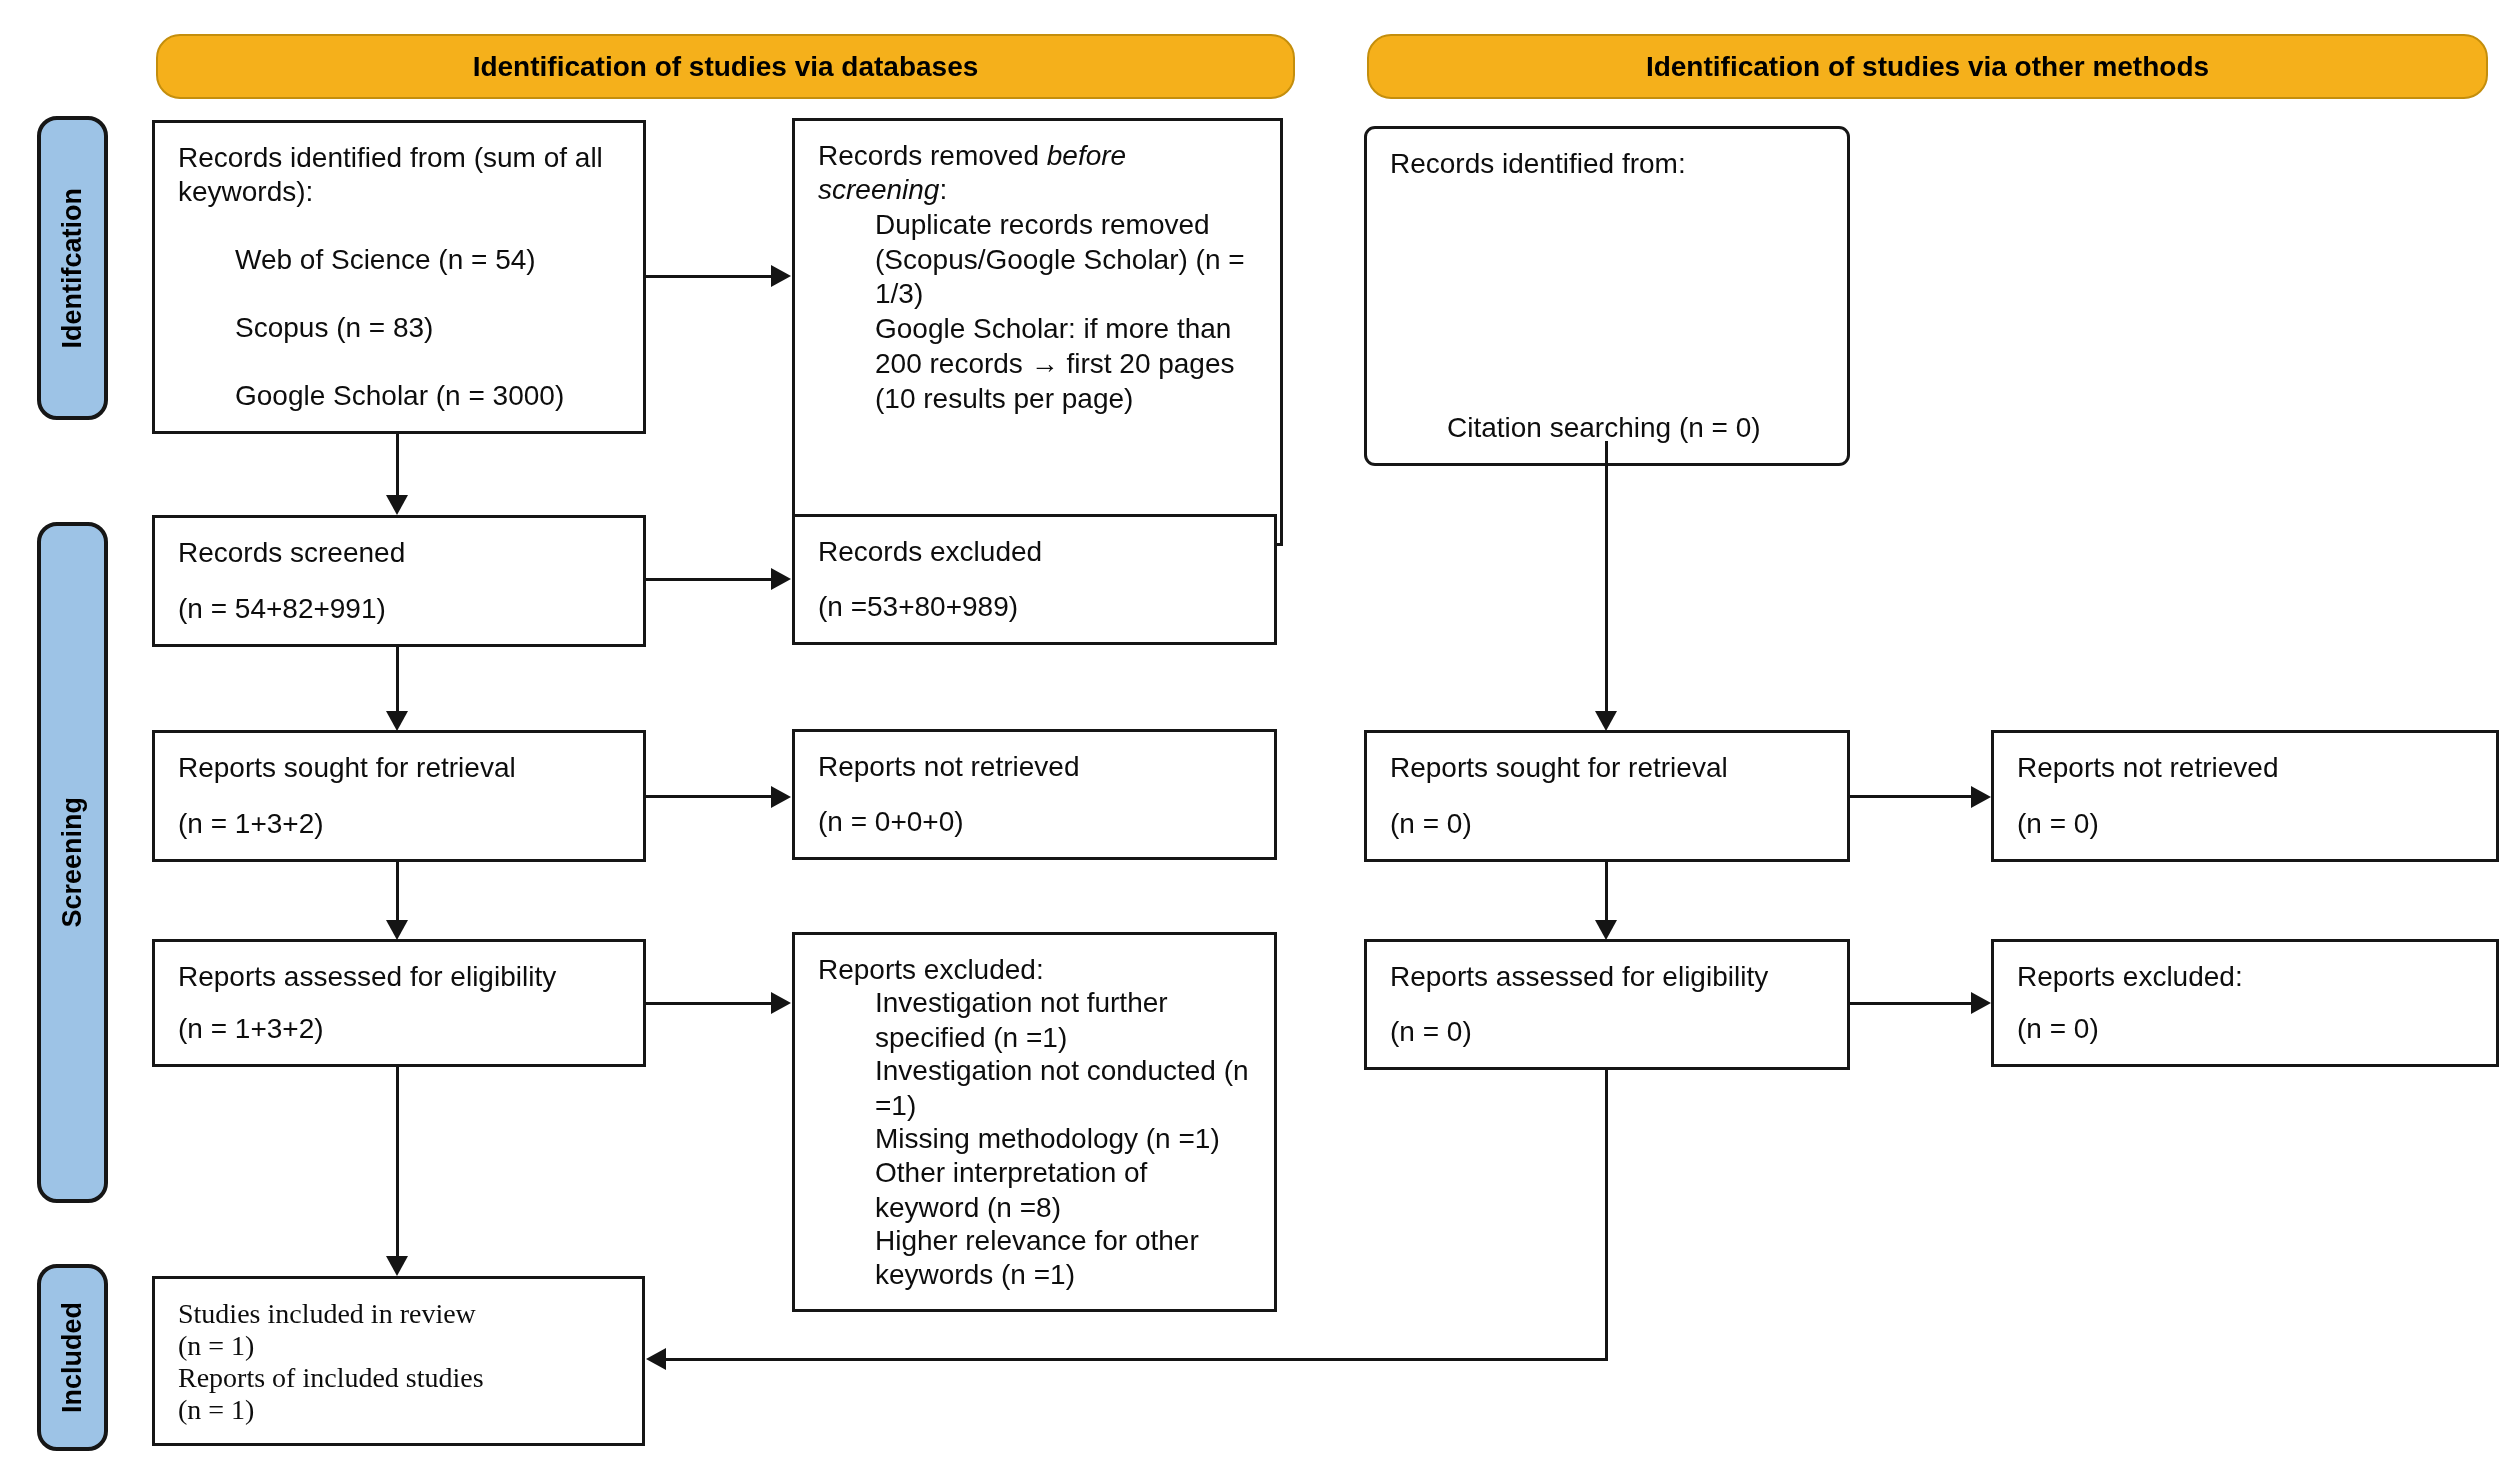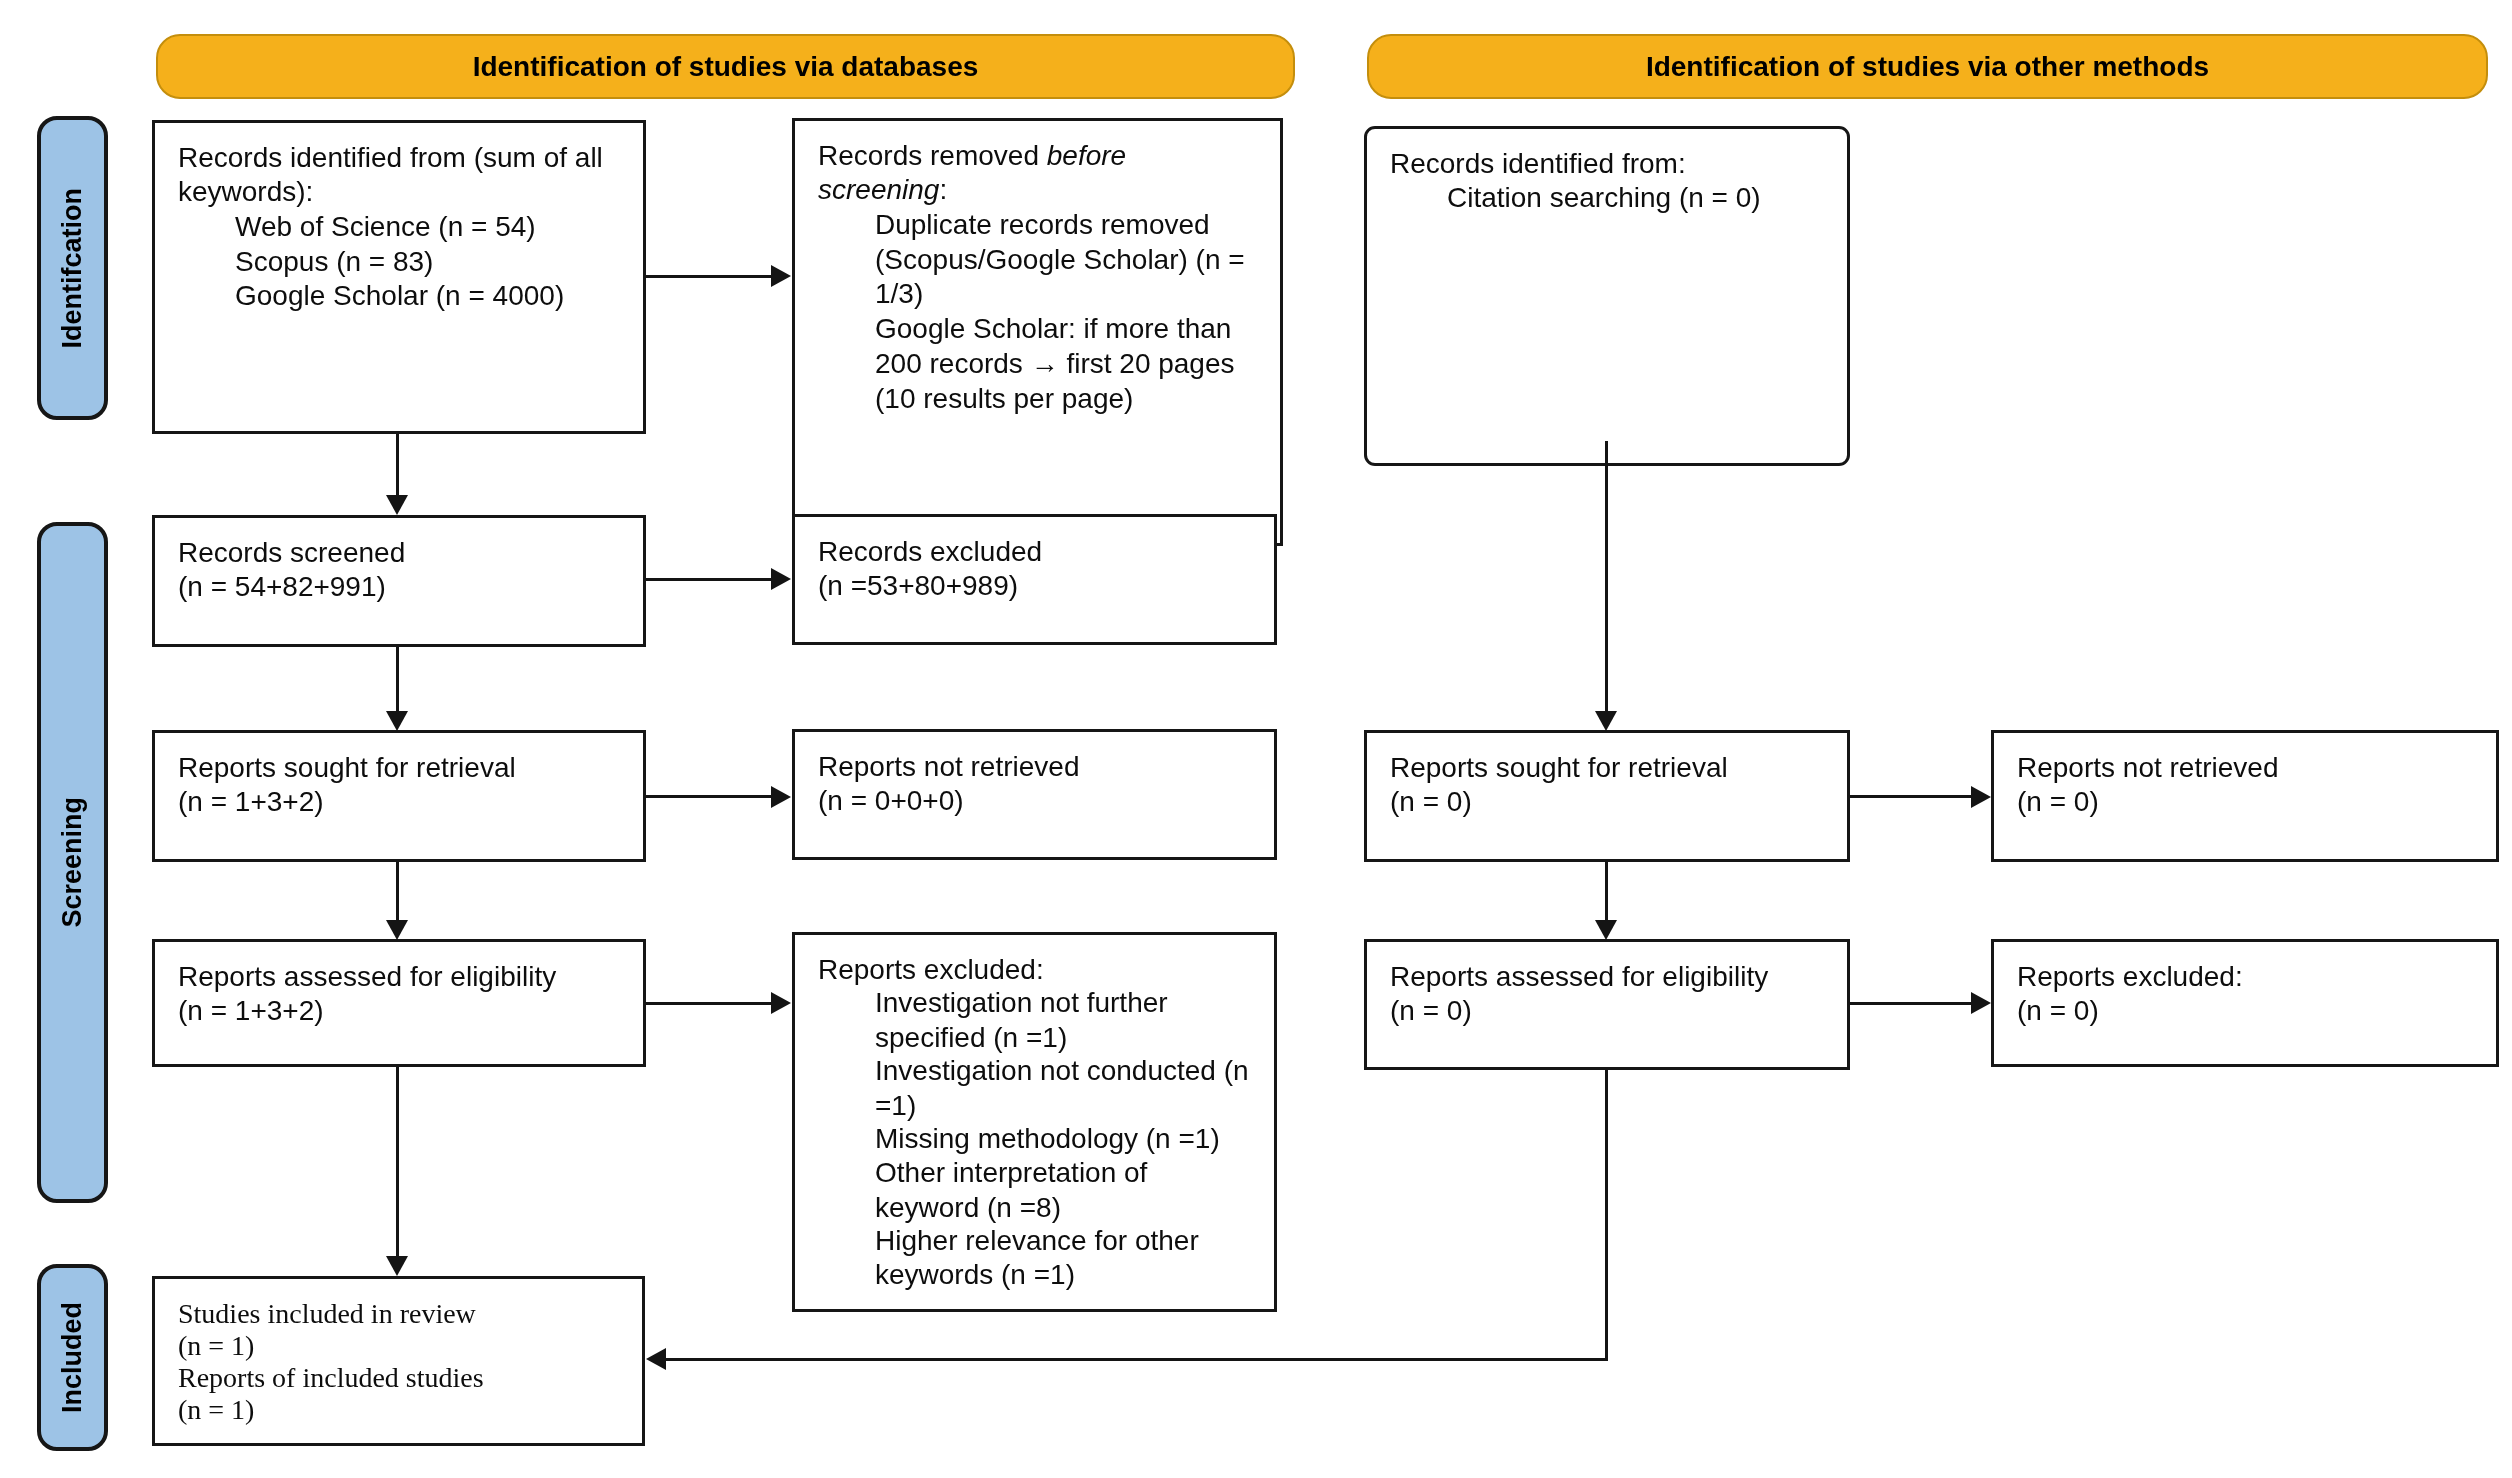--- a/index.html
+++ b/index.html
@@ -33,21 +33,21 @@
     writing-mode:vertical-rl;
     transform:rotate(180deg);
     font-weight:bold;font-size:27px;color:#000;
     white-space:nowrap;
   }
 
   
   .pbox{
     position:absolute;box-sizing:border-box;
     background:#ffffff;border:3.4px solid #161616;
-    display:flex;flex-direction:column;justify-content:flex-start;
+    display:flex;flex-direction:column;justify-content:space-between;
     padding:17.5px 23px;
     font-size:28px;line-height:1.24;
   }
   .pbox .line{min-height:1em;}
   .pbox .line.ind{margin-left:57px;}
   .it{font-style:italic;}
 
   
   .hline{position:absolute;height:3.4px;background:#141414;}
   .vline{position:absolute;width:3.4px;background:#141414;}
@@ -80,21 +80,21 @@
     <span>Screening</span>
   </div>
   <div class="stage" style="left:37px;top:1264px;width:71px;height:187px;">
     <span>Included</span>
   </div>
 
   <div class="pbox" style="left:152px;top:120px;width:494px;height:314px;">
       <div class="line">Records identified from (sum of all keywords):</div>
       <div class="line ind">Web of Science (n = 54)</div>
       <div class="line ind">Scopus (n = 83)</div>
-      <div class="line ind">Google Scholar (n = 4000)</div>
+      <div class="line ind">Google Scholar (n = 3000)</div>
     </div>
   <div class="pbox" style="left:792px;top:118px;width:491px;height:428px;justify-content:flex-start;">
       <div class="line"><span>Records removed </span><span class="it">before screening</span><span>:</span></div>
       <div class="line ind">Duplicate records removed (Scopus/Google Scholar) (n = 1/3)</div>
       <div class="line ind">Google Scholar: if more than 200 records → first 20 pages (10 results per page)</div>
     </div>
   <div class="pbox" style="left:152px;top:515px;width:494px;height:132px;">
       <div class="line">Records screened</div>
       <div class="line">(n = 54+82+991)</div>
     </div>

